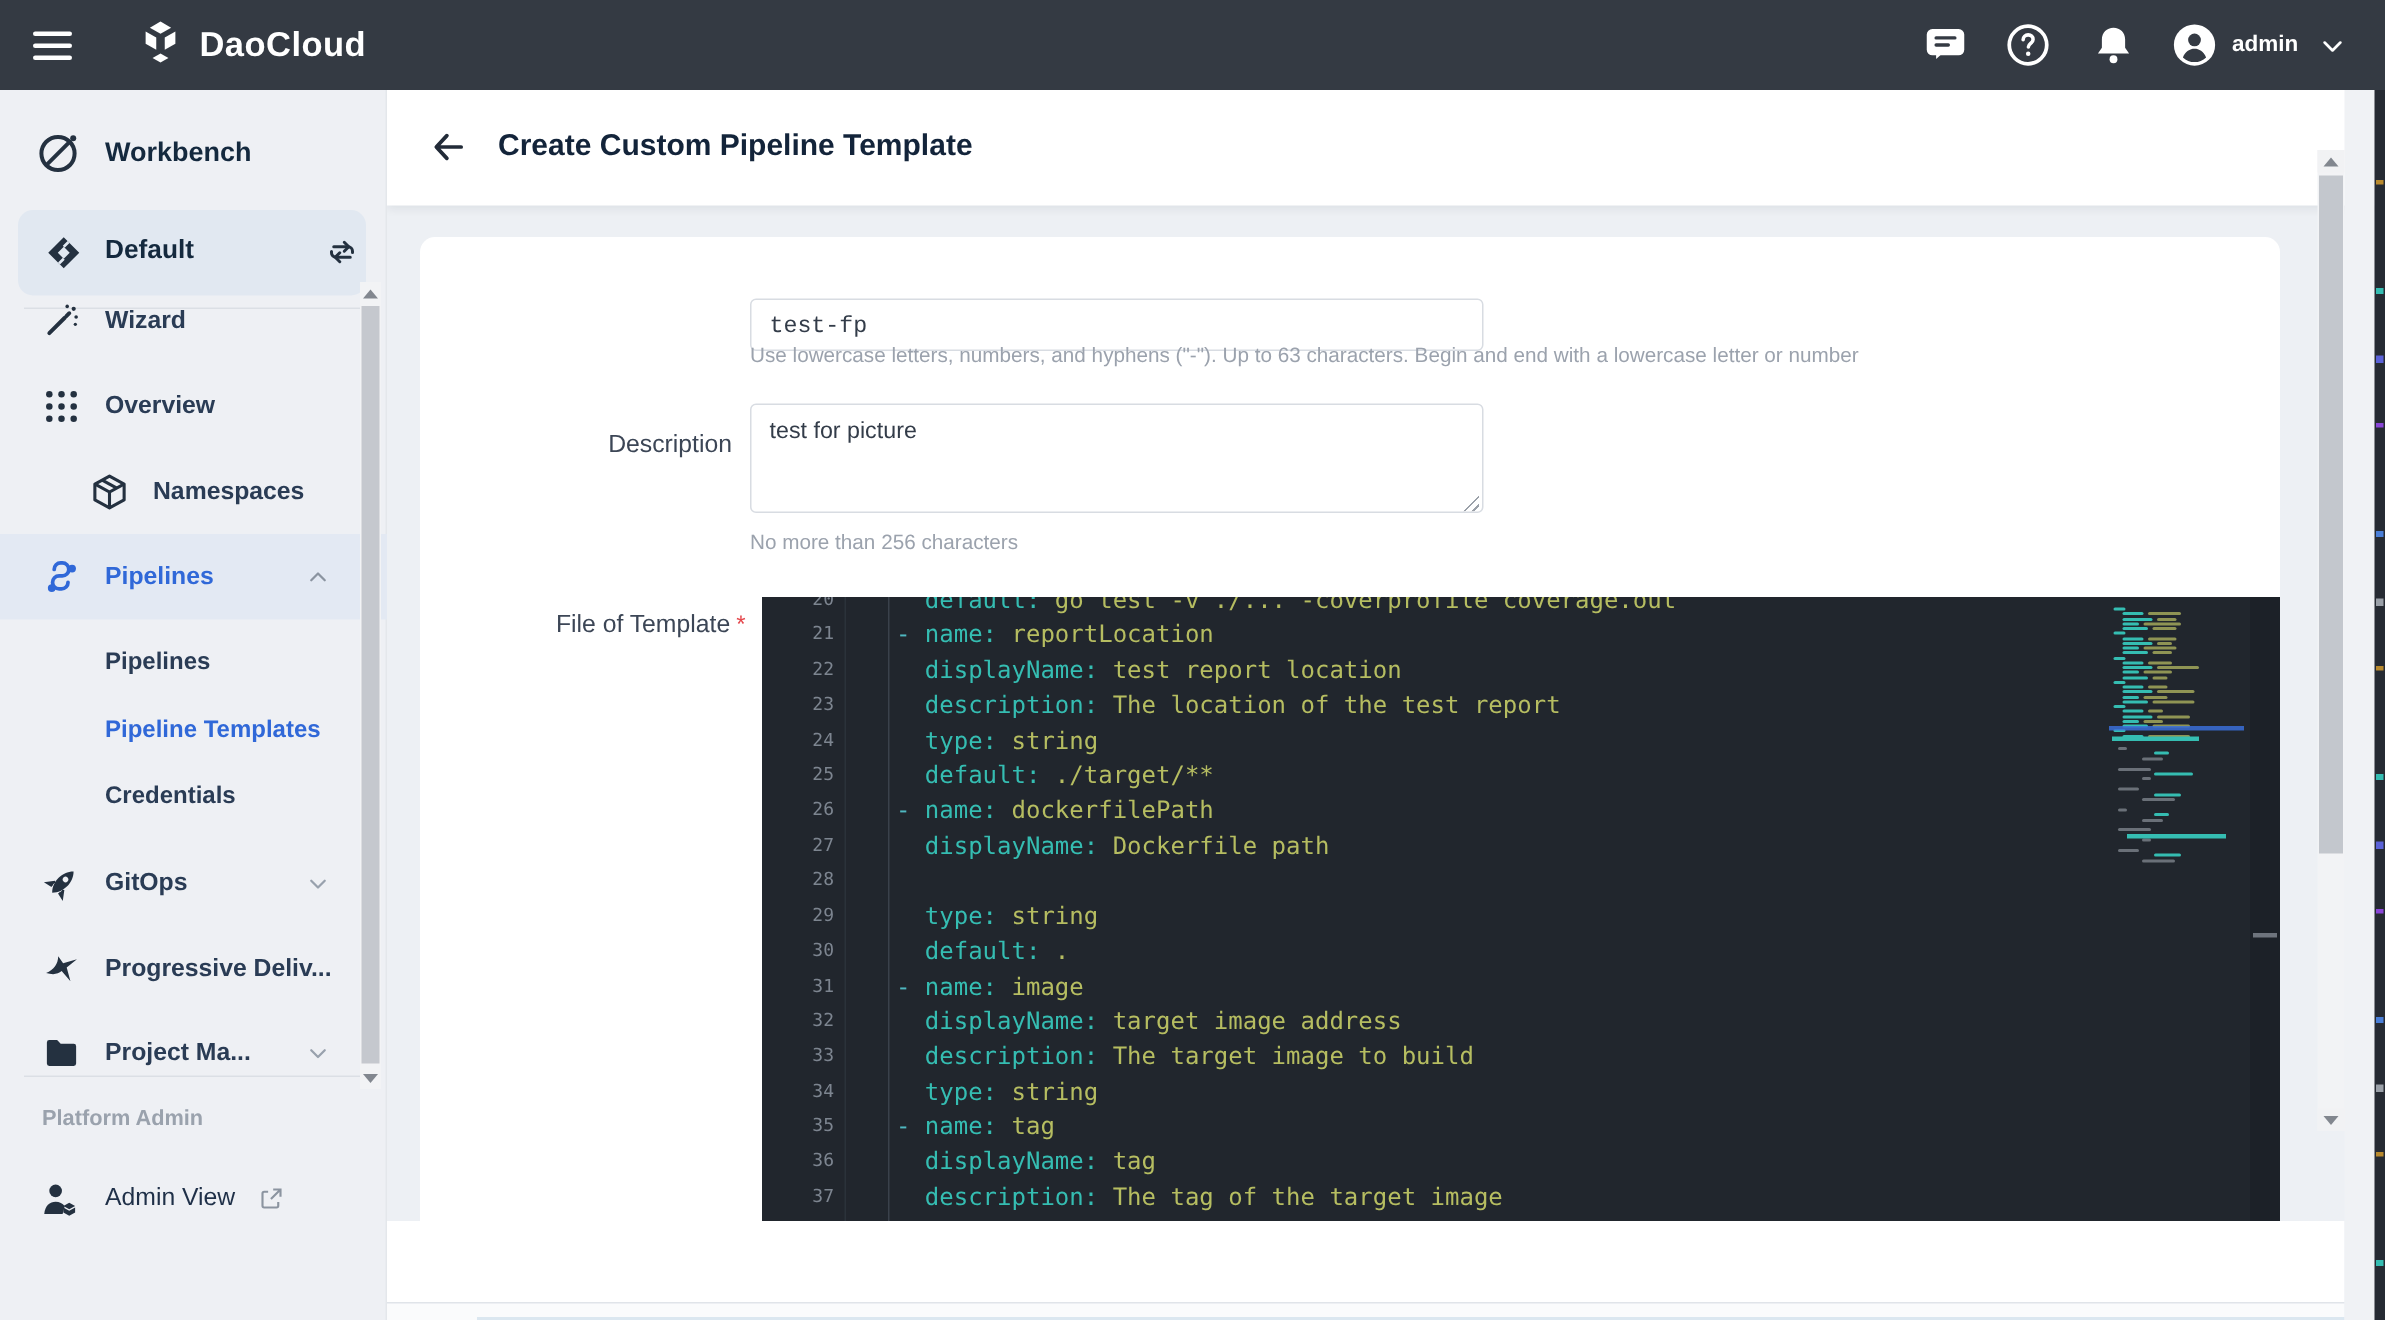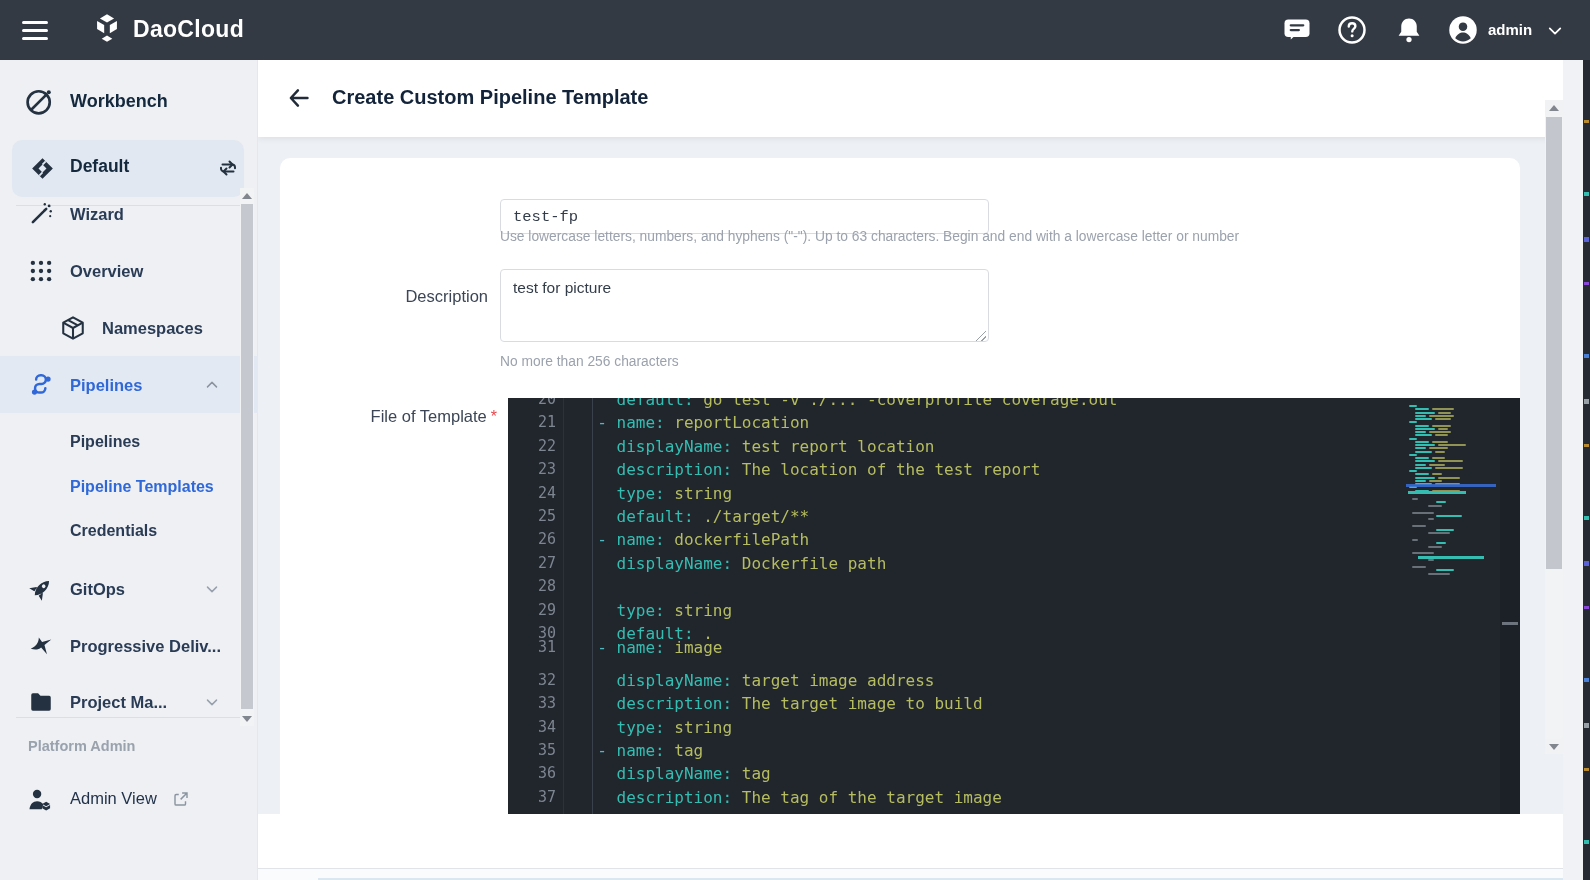--- a/index.html
+++ b/index.html
@@ -67,21 +67,21 @@
   .resize-grip { position:absolute; left:975px; top:330px; width:11px; height:11px; cursor:nwse-resize;
     background:repeating-linear-gradient(135deg,#9aa0a8 0 1px,transparent 1px 4px);
     clip-path:polygon(100% 0,100% 100%,0 100%); }
   .help-text { position:absolute; left:500px; font-size:13.8px; color:#9ba2ad; }
 
   
   .editor { position:absolute; left:508px; top:398px; width:1012px; height:416px; background:#21262d; overflow:hidden; cursor:text; }
   .gutter-sep { position:absolute; left:55px; top:0; width:1px; height:100%; background:#2b323a; }
   .indent-guide { position:absolute; left:84px; top:0; width:1px; height:100%; background:#3a414b; }
   .code-row { position:absolute; left:0; width:880px; height:24px; line-height:23.4px; font-family:"DejaVu Sans Mono","Liberation Mono",monospace; font-size:16px; white-space:pre; }
-  .code-row .ln { position:absolute; left:0; width:48px; text-align:right; color:#7d8590; font-size:15px; }
+  .code-row .ln { position:absolute; left:0; width:48px; text-align:right; color:#7d8590; font-size:12px; }
   .code-row .code { position:absolute; left:70px; }
   .tok-key { color:#35bdb2; } .tok-val { color:#b6bd61; } .tok-dash { color:#4fb8c0; } .tok-colon { color:#35bdb2; }
   .minimap { position:absolute; left:898px; top:0; width:94px; height:416px; cursor:pointer; }
   .mm-bar { position:absolute; height:2px; border-radius:1px; }
   .mm-line { position:absolute; height:2.5px; }
   .editor-scrollband { position:absolute; left:992px; top:0; width:20px; height:416px; background:#1c2128; }
   .mm-slider-line { position:absolute; left:994px; top:224px; width:16px; height:3px; background:#6e747d; cursor:pointer; }
 
   
   .footer-bar { position:absolute; left:258px; top:814px; width:1305px; height:54px; background:#fff; z-index:15; }
@@ -323,21 +323,21 @@
       <div class="code-row" style="top:13.399999999999999px"><span class="ln">21</span><span class="code">  <span class="tok-dash">- </span><span class="tok-key">name</span><span class="tok-colon">: </span><span class="tok-val">reportLocation</span></span></div>
       <div class="code-row" style="top:36.8px"><span class="ln">22</span><span class="code">    <span class="tok-key">displayName</span><span class="tok-colon">: </span><span class="tok-val">test report location</span></span></div>
       <div class="code-row" style="top:60.19999999999999px"><span class="ln">23</span><span class="code">    <span class="tok-key">description</span><span class="tok-colon">: </span><span class="tok-val">The location of the test report</span></span></div>
       <div class="code-row" style="top:83.6px"><span class="ln">24</span><span class="code">    <span class="tok-key">type</span><span class="tok-colon">: </span><span class="tok-val">string</span></span></div>
       <div class="code-row" style="top:107px"><span class="ln">25</span><span class="code">    <span class="tok-key">default</span><span class="tok-colon">: </span><span class="tok-val">./target/**</span></span></div>
       <div class="code-row" style="top:130.39999999999998px"><span class="ln">26</span><span class="code">  <span class="tok-dash">- </span><span class="tok-key">name</span><span class="tok-colon">: </span><span class="tok-val">dockerfilePath</span></span></div>
       <div class="code-row" style="top:153.79999999999998px"><span class="ln">27</span><span class="code">    <span class="tok-key">displayName</span><span class="tok-colon">: </span><span class="tok-val">Dockerfile path</span></span></div>
       <div class="code-row" style="top:177.2px"><span class="ln">28</span></div>
       <div class="code-row" style="top:200.6px"><span class="ln">29</span><span class="code">    <span class="tok-key">type</span><span class="tok-colon">: </span><span class="tok-val">string</span></span></div>
       <div class="code-row" style="top:224px"><span class="ln">30</span><span class="code">    <span class="tok-key">default</span><span class="tok-colon">: </span><span class="tok-val">.</span></span></div>
-      <div class="code-row" style="top:238px"><span class="ln">31</span><span class="code">  <span class="tok-dash">- </span><span class="tok-key">name</span><span class="tok-colon">: </span><span class="tok-val">image</span></span></div>
+      <div class="code-row" style="top:248px"><span class="ln">31</span><span class="code">  <span class="tok-dash">- </span><span class="tok-key">name</span><span class="tok-colon">: </span><span class="tok-val">image</span></span></div>
       <div class="code-row" style="top:270.79999999999995px"><span class="ln">32</span><span class="code">    <span class="tok-key">displayName</span><span class="tok-colon">: </span><span class="tok-val">target image address</span></span></div>
       <div class="code-row" style="top:294.2px"><span class="ln">33</span><span class="code">    <span class="tok-key">description</span><span class="tok-colon">: </span><span class="tok-val">The target image to build</span></span></div>
       <div class="code-row" style="top:317.59999999999997px"><span class="ln">34</span><span class="code">    <span class="tok-key">type</span><span class="tok-colon">: </span><span class="tok-val">string</span></span></div>
       <div class="code-row" style="top:341px"><span class="ln">35</span><span class="code">  <span class="tok-dash">- </span><span class="tok-key">name</span><span class="tok-colon">: </span><span class="tok-val">tag</span></span></div>
       <div class="code-row" style="top:364.4px"><span class="ln">36</span><span class="code">    <span class="tok-key">displayName</span><span class="tok-colon">: </span><span class="tok-val">tag</span></span></div>
       <div class="code-row" style="top:387.79999999999995px"><span class="ln">37</span><span class="code">    <span class="tok-key">description</span><span class="tok-colon">: </span><span class="tok-val">The tag of the target image</span></span></div>
     </div>
   <div class="minimap" id="minimap">
       <div class="mm-bar" style="top:7px;left:3px;width:8px;background:#35bdb2"></div>
       <div class="mm-bar" style="top:10.25px;left:9px;width:14px;background:#35bdb2"></div>

